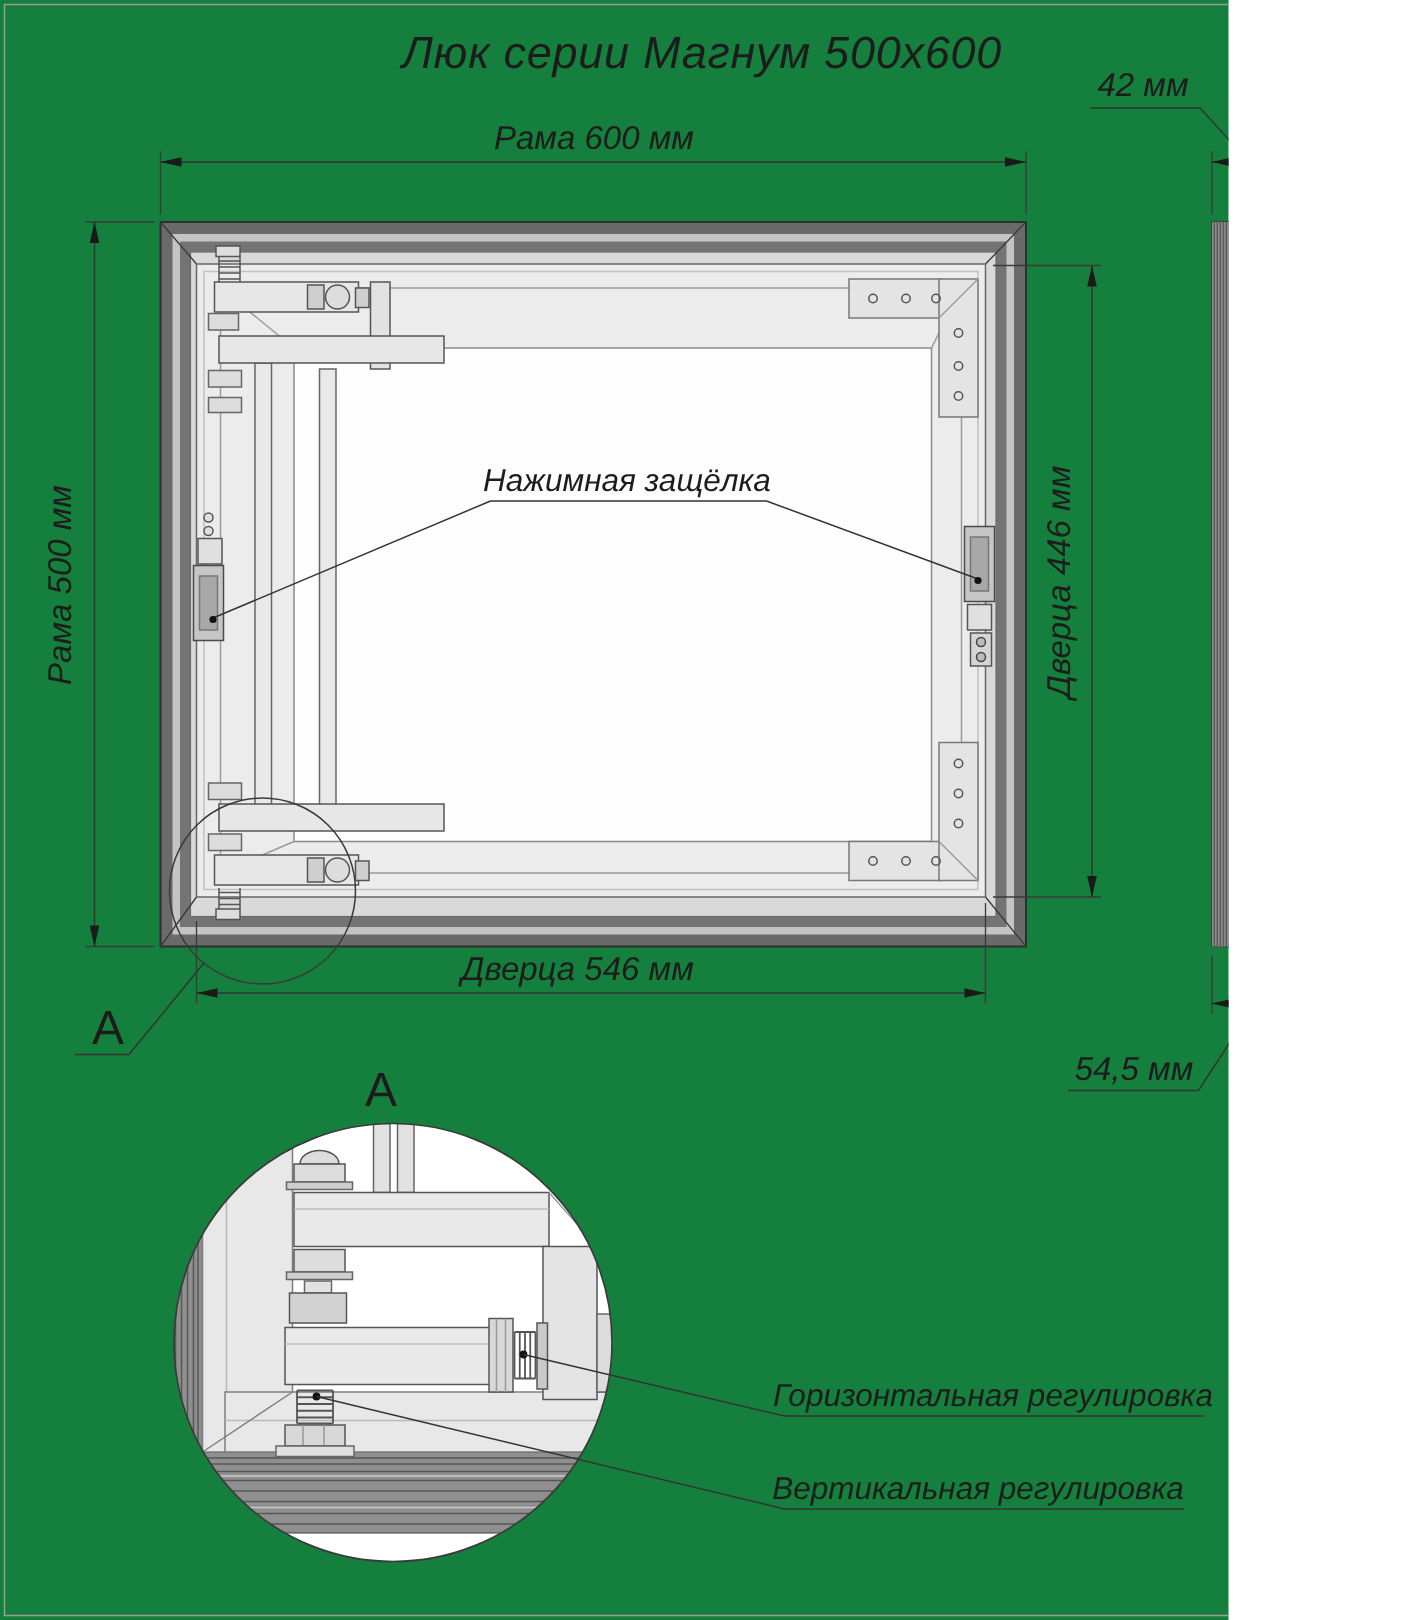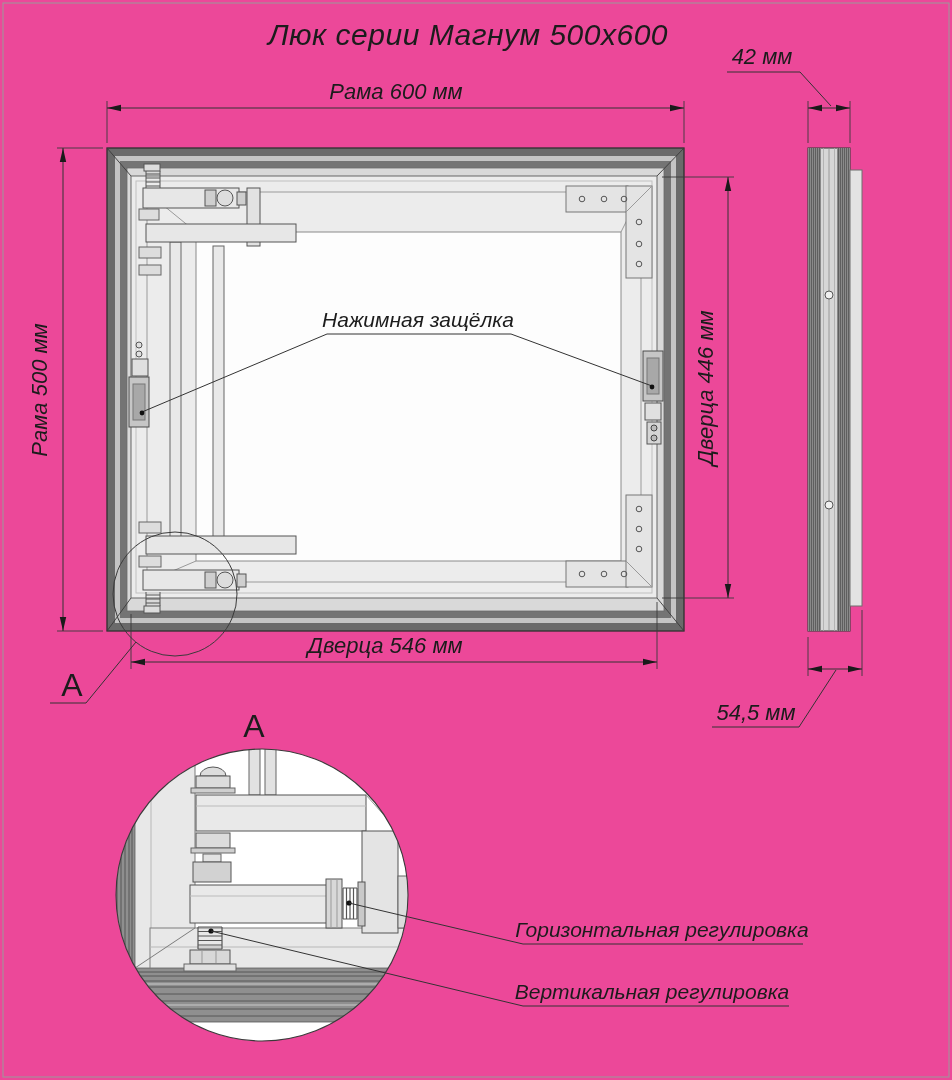--- a/index.html
+++ b/index.html
@@ -1,16 +1,16 @@
 <!DOCTYPE html>
 <html><head>
 <meta charset="utf-8">
 <style>
   html,body{margin:0;padding:0;background:#fff;}
-  .canvas{position:relative;width:952px;height:1080px;background:#ec4899;overflow:hidden;}
+  .canvas{position:relative;width:819px;height:1080px;background:#15803d;overflow:hidden;}
   svg{position:absolute;left:0;top:0;}
   .t{font-family:"Liberation Sans",sans-serif;font-style:italic;fill:#1c1c1c;}
   .title{font-size:30px;letter-spacing:0.5px;}
   .dim{font-size:22px;}
   .lbl{font-size:21px;}
   .marker{font-family:"Liberation Sans",sans-serif;font-style:normal;font-size:32px;fill:#1c1c1c;}
   .ln{stroke:#333;stroke-width:1;fill:none;}
   .ext{stroke:#3a3a3a;stroke-width:0.9;fill:none;}
   .arrow{fill:#1a1a1a;stroke:none;}
   .edge2{stroke:#9a9a9a;stroke-width:1;fill:none;}

